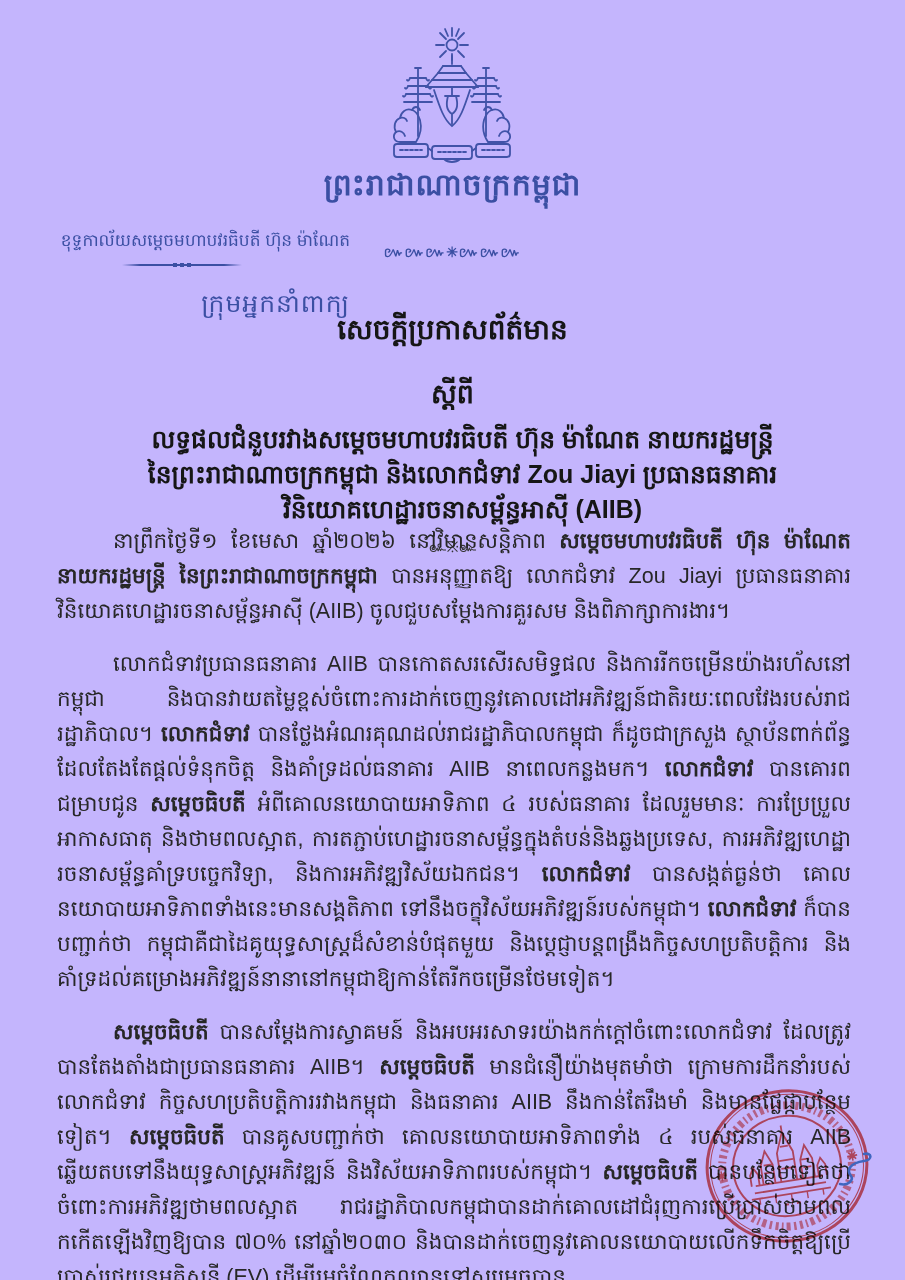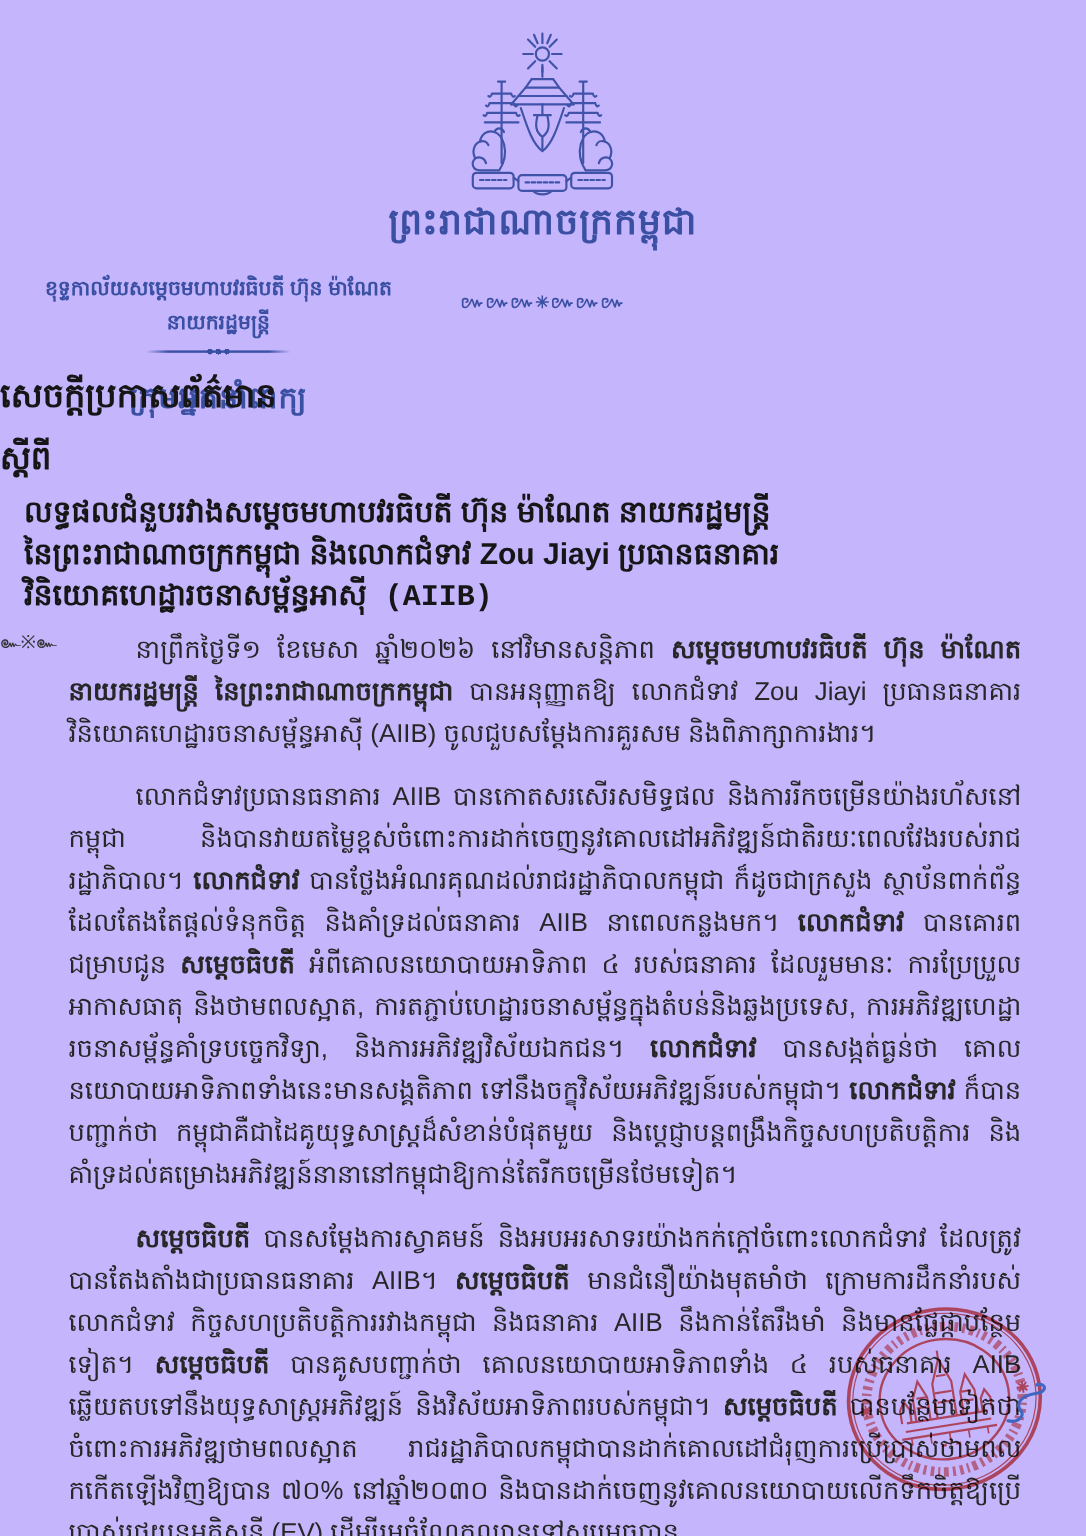--- a/index.html
+++ b/index.html
@@ -25,44 +25,44 @@
     color:#3b4fa3;letter-spacing:2px;
   }
   .motto-ornament{
     position:absolute;left:0;right:0;top:243px;
     text-align:center;font-size:14px;font-weight:700;color:#3b4fa3;
     letter-spacing:1px;
   }
   
   .letterhead{
     position:absolute;left:14px;top:228px;width:336px;
-    text-align:center;color:#3b4fa3;font-weight:700;
+    text-align:right;color:#3b4fa3;font-weight:400;
   }
   .lh-line1{font-size:17px;line-height:26px;}
   .lh-line2{font-size:17px;line-height:26px;margin-top:2px;}
   .lh-divider{
     width:120px;height:2px;margin:10px auto 8px auto;
     background:linear-gradient(90deg,transparent,#3b4fa3 15%,#3b4fa3 85%,transparent);
     position:relative;
   }
   .lh-divider::after{
     content:"";position:absolute;left:50%;top:-3px;margin-left:-14px;
     width:28px;height:8px;border-radius:4px;
     background:radial-gradient(circle 4px at 7px 4px,#3b4fa3 60%,transparent 62%),
                radial-gradient(circle 4px at 14px 4px,#3b4fa3 60%,transparent 62%),
                radial-gradient(circle 4px at 21px 4px,#3b4fa3 60%,transparent 62%);
   }
   .lh-unit{font-size:25px;margin-top:22px;letter-spacing:1px;}
   
   .title-block{
     position:absolute;left:0;right:0;top:312px;
-    text-align:left;color:#161616;
+    text-align:center;color:#161616;
   }
   .title-kicker{font-size:28px;font-weight:700;}
-  .title-about{font-size:27px;font-weight:700;margin-top:12px;}
+  .title-about{font-size:27px;font-weight:700;margin-top:24px;}
   .title-subject{font-size:25px;font-weight:700;line-height:35px;margin-top:6px;padding-left:20px;}
   .title-ornament{font-size:15px;margin-top:8px;color:#333;}
   
   .body-text{
     position:absolute;left:57px;right:54px;top:524px;
     font-size:21.5px;line-height:35px;text-align:justify;
     color:#272727;
   }
   .body-text p{margin:0 0 18px 0;text-indent:56px;}
   .b{font-weight:700;}
@@ -112,31 +112,30 @@
       <path d="M18 126 H40 M56 128 H84 M100 126 H122" stroke-dasharray="3 2"></path>
       <path d="M46 124 L50 127 M90 127 L94 124 M62 135 C66 139 74 139 78 135"></path>
     </svg>
   </div>
 
   <div class="motto1">ព្រះរាជាណាចក្រកម្ពុជា</div>
   <div class="motto-ornament">៚៚៚✳៚៚៚</div>
 
   <div class="letterhead">
     <div class="lh-line1">ខុទ្ទកាល័យសម្តេចមហាបវរធិបតី ហ៊ុន ម៉ាណែត</div>
-    <div class="lh-line2">នាយករដ្ឋមន្ត្រី</div>
     <div class="lh-divider"></div>
     <div class="lh-unit">ក្រុមអ្នកនាំពាក្យ</div>
   </div>
 
   <div class="title-block">
     <div class="title-kicker">សេចក្តីប្រកាសព័ត៌មាន</div>
     <div class="title-about">ស្តីពី</div>
     <div class="title-subject">លទ្ធផលជំនួបរវាងសម្តេចមហាបវរធិបតី ហ៊ុន ម៉ាណែត នាយករដ្ឋមន្ត្រី</div>
     <div class="title-subject" style="margin-top:0;">នៃព្រះរាជាណាចក្រកម្ពុជា និងលោកជំទាវ Zou Jiayi ប្រធានធនាគារ</div>
-    <div class="title-subject" style="margin-top:0;font-family:Liberation Mono, monospace;">វិនិយោគហេដ្ឋារចនាសម្ព័ន្ធអាស៊ី (AIIB)</div>
+    <div class="title-subject" style="margin-top:0;">វិនិយោគហេដ្ឋារចនាសម្ព័ន្ធអាស៊ី (AIIB)</div>
     <div class="title-ornament">๛※๛</div>
   </div>
 
   <div class="body-text">
     <p>
       <span>នាព្រឹកថ្ងៃទី១ ខែមេសា ឆ្នាំ២០២៦ នៅវិមានសន្តិភាព </span><span class="b">សម្តេចមហាបវរធិបតី ហ៊ុន ម៉ាណែត នាយករដ្ឋមន្ត្រី នៃព្រះរាជាណាចក្រកម្ពុជា </span><span>បានអនុញ្ញាតឱ្យ លោកជំទាវ Zou Jiayi ប្រធានធនាគារ វិនិយោគហេដ្ឋារចនាសម្ព័ន្ធអាស៊ី (AIIB) ចូលជួបសម្តែងការគួរសម និងពិភាក្សាការងារ។</span>
     </p>
     <p>
       <span>លោកជំទាវប្រធានធនាគារ AIIB បានកោតសរសើរសមិទ្ធផល និងការរីកចម្រើនយ៉ាងរហ័សនៅកម្ពុជា និងបានវាយតម្លៃខ្ពស់ចំពោះការដាក់ចេញនូវគោលដៅអភិវឌ្ឍន៍ជាតិរយៈពេលវែងរបស់រាជរដ្ឋាភិបាល។ </span><span class="b">លោកជំទាវ </span><span>បានថ្លែងអំណរគុណដល់រាជរដ្ឋាភិបាលកម្ពុជា ក៏ដូចជាក្រសួង ស្ថាប័នពាក់ព័ន្ធ ដែលតែងតែផ្តល់ទំនុកចិត្ត និងគាំទ្រដល់ធនាគារ AIIB នាពេលកន្លងមក។ </span><span class="b">លោកជំទាវ </span><span>បានគោរពជម្រាបជូន </span><span class="b">សម្តេចធិបតី </span><span>អំពីគោលនយោបាយអាទិភាព ៤ របស់ធនាគារ ដែលរួមមានៈ ការប្រែប្រួលអាកាសធាតុ និងថាមពលស្អាត, ការតភ្ជាប់ហេដ្ឋារចនាសម្ព័ន្ធក្នុងតំបន់និងឆ្លងប្រទេស, ការអភិវឌ្ឍហេដ្ឋារចនាសម្ព័ន្ធគាំទ្របច្ចេកវិទ្យា, និងការអភិវឌ្ឍវិស័យឯកជន។ </span><span class="b">លោកជំទាវ </span><span>បានសង្កត់ធ្ងន់ថា គោលនយោបាយអាទិភាពទាំងនេះមានសង្គតិភាព ទៅនឹងចក្ខុវិស័យអភិវឌ្ឍន៍របស់កម្ពុជា។ </span><span class="b">លោកជំទាវ </span><span>ក៏បានបញ្ជាក់ថា កម្ពុជាគឺជាដៃគូយុទ្ធសាស្ត្រដ៏សំខាន់បំផុតមួយ និងប្តេជ្ញាបន្តពង្រឹងកិច្ចសហប្រតិបត្តិការ និងគាំទ្រដល់គម្រោងអភិវឌ្ឍន៍នានានៅកម្ពុជាឱ្យកាន់តែរីកចម្រើនថែមទៀត។</span>
     </p>

